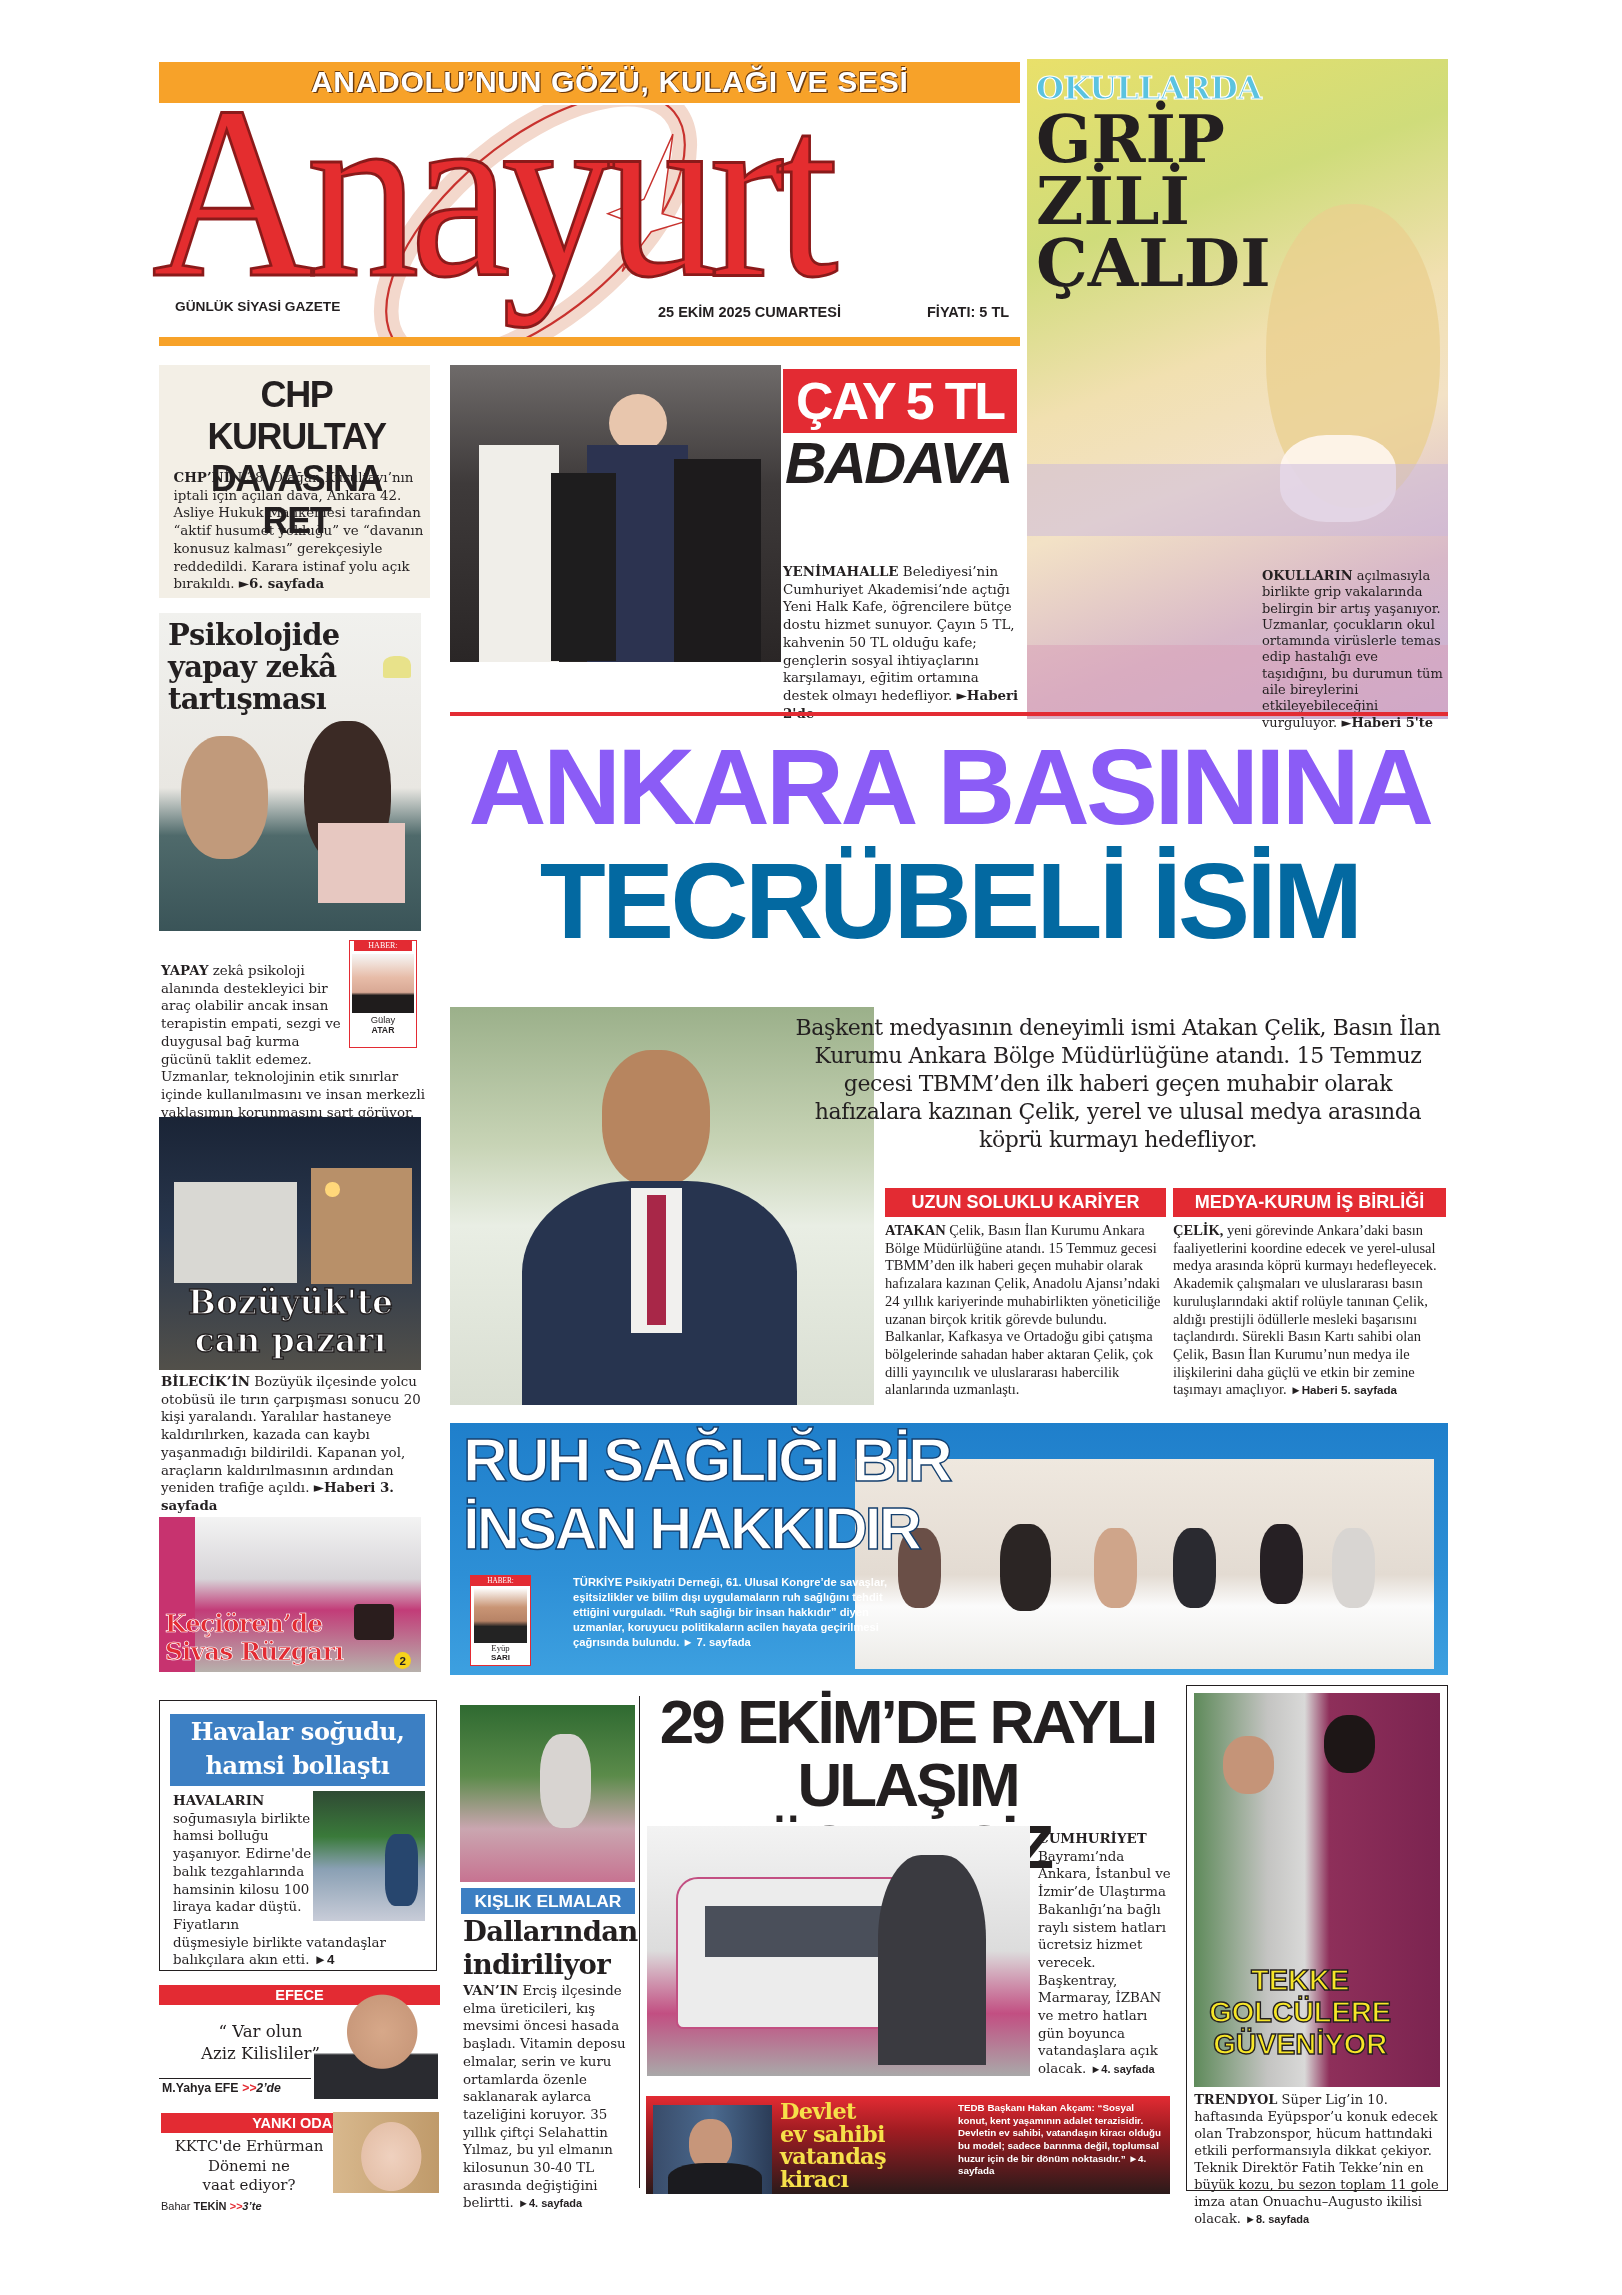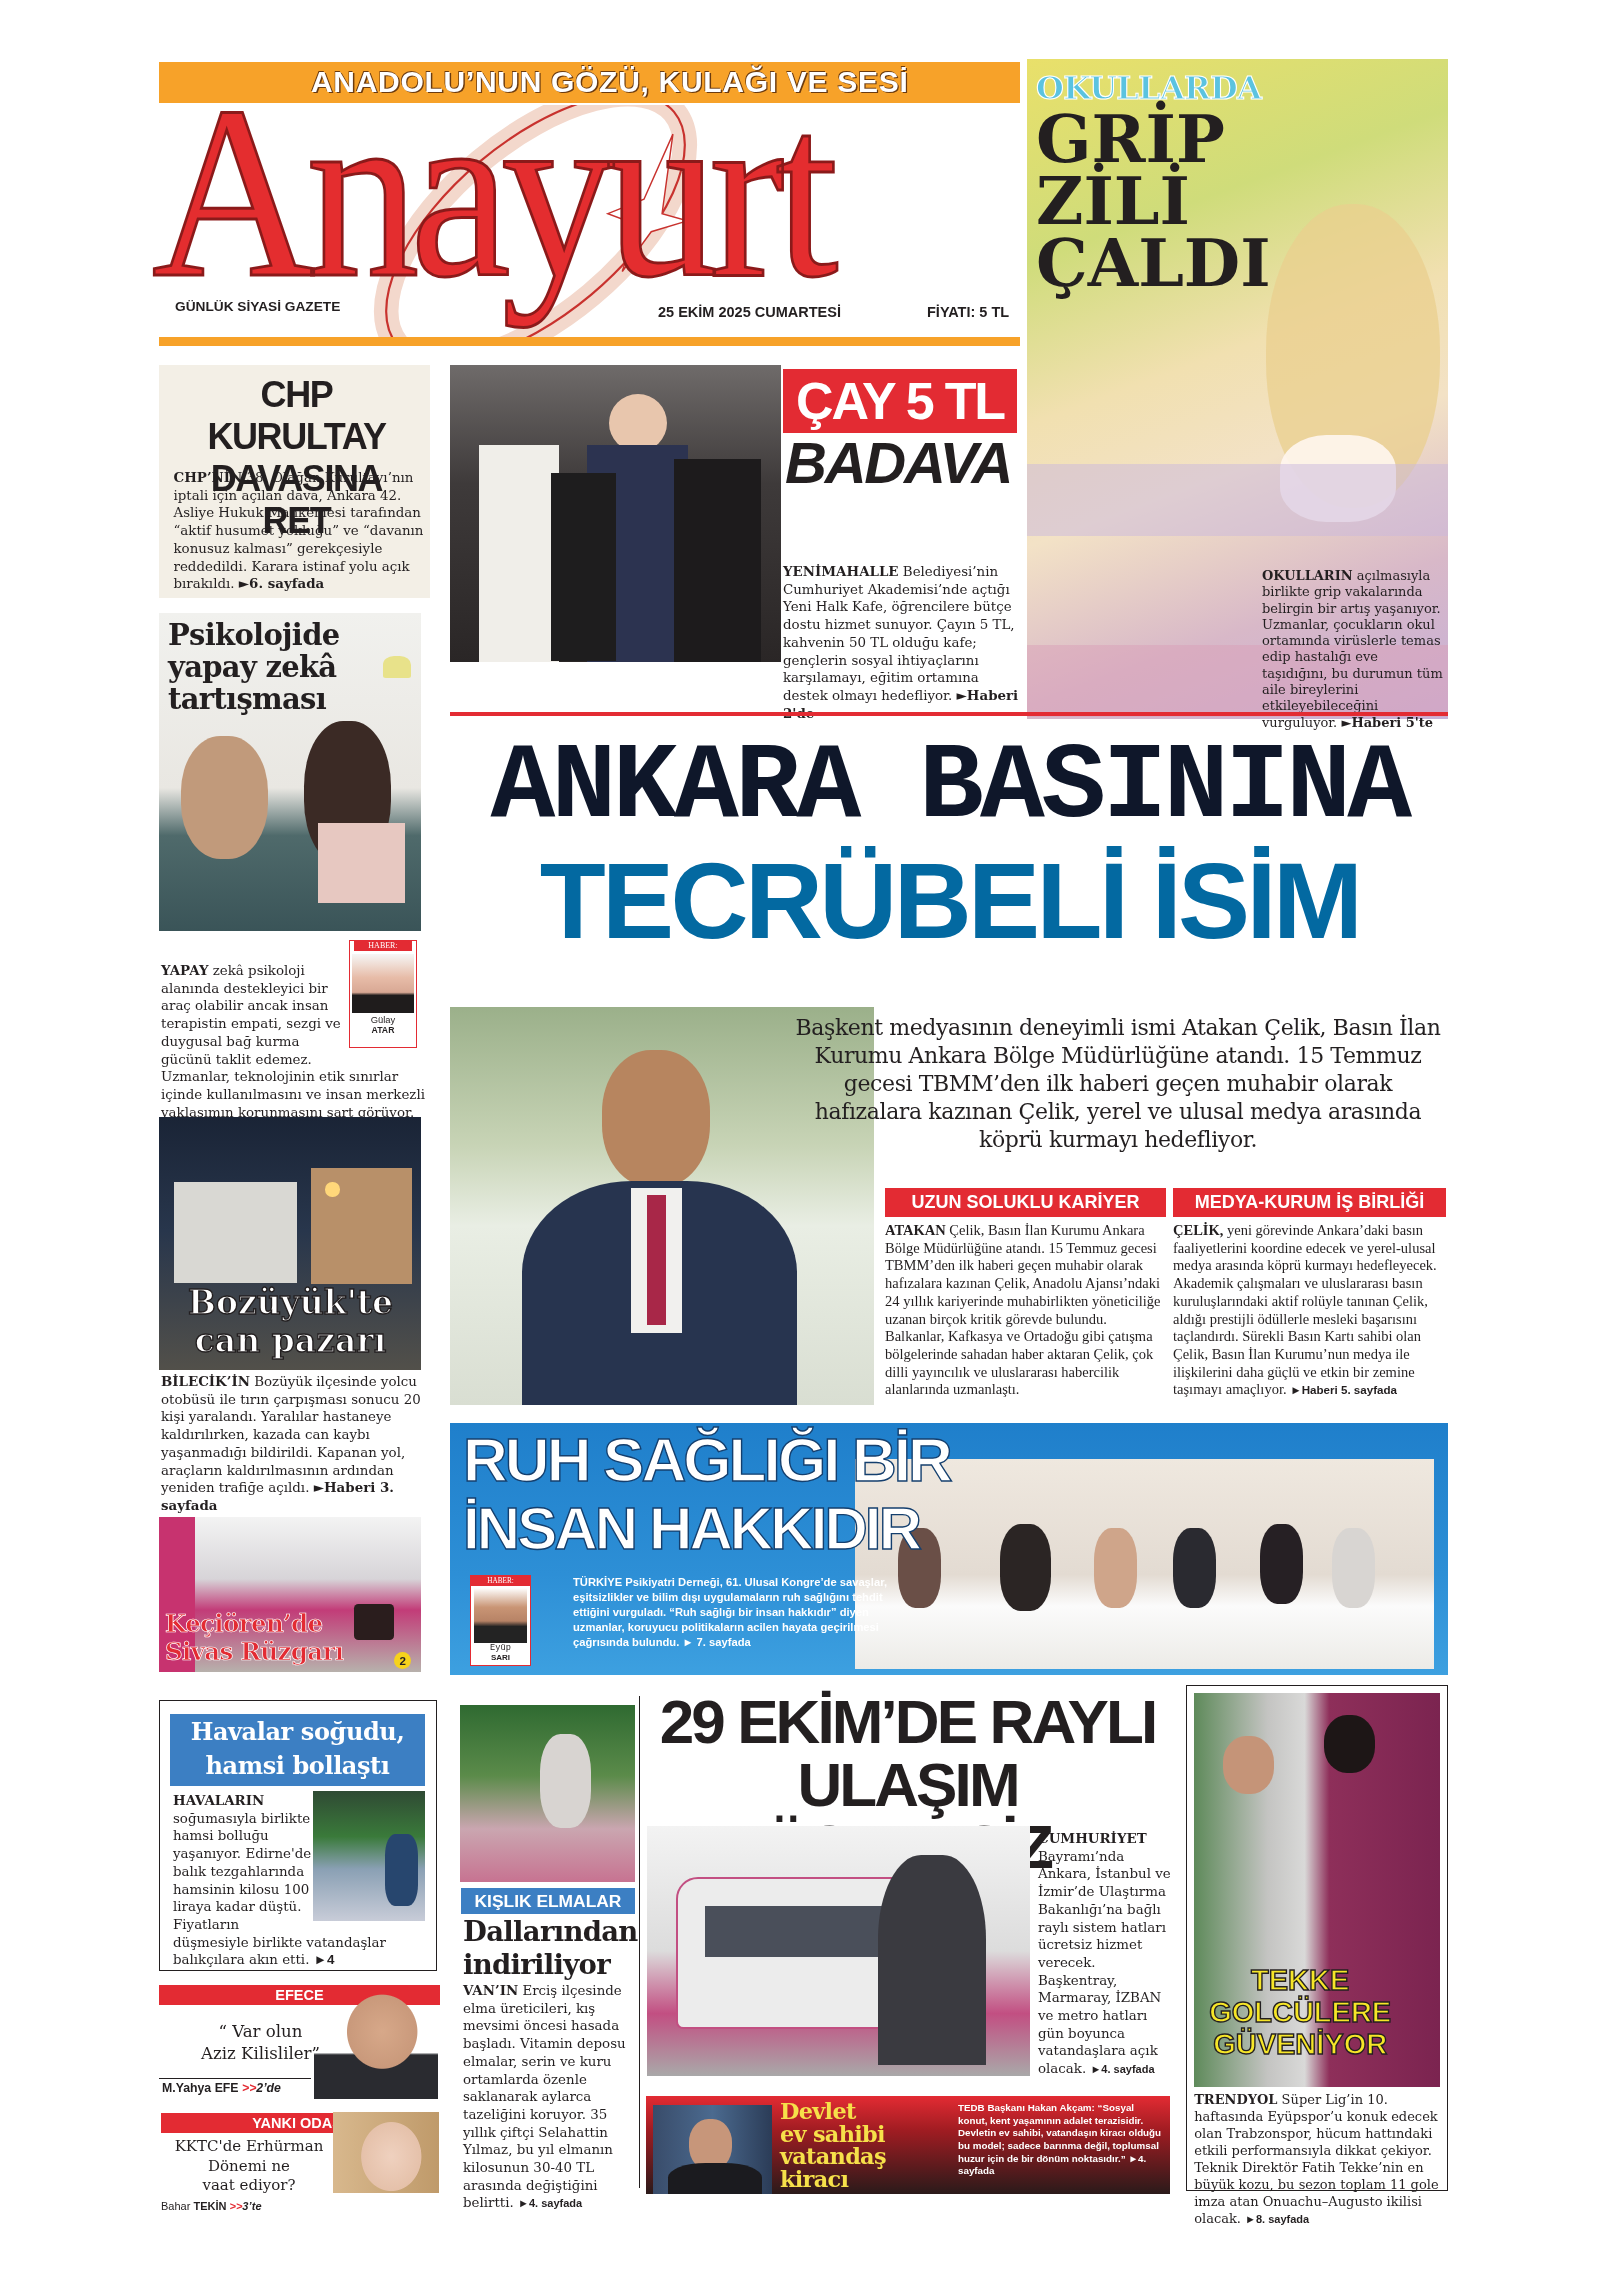--- a/index.html
+++ b/index.html
@@ -90,21 +90,21 @@
   <div style="margin:2.9px 2.2px 0;height:59px;background:linear-gradient(180deg,#f6f6f6 0%,#e7bca8 40%,#d8a894 65%,#1f1c1c 70%);"></div>
   <div style="font-family:'Liberation Sans',sans-serif;font-size:9.4px;text-align:center;margin-top:1.4px;">Gülay</div>
   <div style="font-family:'Liberation Sans',sans-serif;font-weight:bold;font-size:8.7px;text-align:center;">ATAR</div>
 </div>
 <div class="abs body" style="left:161px;top:962px;width:268px;font-size:13.4px;line-height:17.7px;">
   <div style="float:right;width:76px;height:93px"></div>
   <b>YAPAY</b><span> zekâ psikoloji alanında destekleyici bir araç olabilir ancak insan terapistin empati, sezgi ve duygusal bağ kurma gücünü taklit edemez. Uzmanlar, teknolojinin etik sınırlar içinde kullanılmasını ve insan merkezli yaklaşımın korunmasını şart görüyor. </span><span class="more">►Haberi 7. sayfada</span>
 </div>
 
 <div class="abs cond" style="left:447px;top:730px;width:1005px;text-align:center;">
-  <div style="font-size:108px;line-height:114px;letter-spacing:-3.6px;color:#0f172a;font-family:Liberation Mono, monospace;">ANKARA BASININA</div>
+  <div style="font-size:108px;line-height:114px;letter-spacing:-3.6px;color:#8b5cf6;">ANKARA BASININA</div>
   <div style="font-size:108px;line-height:114px;letter-spacing:-3.6px;color:#0369a1;">TECRÜBELİ İSİM</div>
 </div>
 <div class="photo" style="left:450px;top:1007px;width:424px;height:398px;background:linear-gradient(180deg,#9bb08a 0%,#c8d4b6 35%,#e9eee4 55%,#d9ded2 100%);">
   <div class="abs" style="left:152px;top:43px;width:108px;height:137px;border-radius:45%;background:#b7855f"></div>
   <div class="abs" style="left:72px;top:174px;width:275px;height:231px;border-radius:40% 40% 0 0;background:#27344f"></div>
   <div class="abs" style="left:181px;top:181px;width:51px;height:145px;background:#f1f0ee"></div>
   <div class="abs" style="left:197px;top:188px;width:19px;height:130px;background:#a82748"></div>
 </div>
 <div class="abs" style="left:788px;top:1014px;width:660px;text-align:center;font-family:'DejaVu Serif',serif;font-size:22px;line-height:28px;color:#231f20;letter-spacing:-0.4px;">
   <span>Başkent medyasının deneyimli ismi Atakan Çelik, Basın İlan Kurumu Ankara Bölge Müdürlüğüne atandı. 15 Temmuz gecesi TBMM’den ilk haberi geçen muhabir olarak hafızalara kazınan Çelik, yerel ve ulusal medya arasında köprü kurmayı hedefliyor.</span>
@@ -151,21 +151,21 @@
     <div class="abs" style="left:477px;top:69px;width:43px;height:80px;border-radius:40%;background:#d8d5d2"></div>
   </div>
 </div>
 <div class="abs cond" style="left:463px;top:1425px;color:#fff;-webkit-text-stroke:1.4px #143f6e;">
   <div style="font-size:62px;line-height:69px;letter-spacing:-2.9px;">RUH SAĞLIĞI BİR</div>
   <div style="font-size:60px;line-height:69px;letter-spacing:-2.9px;">İNSAN HAKKIDIR</div>
 </div>
 <div class="abs" style="left:470px;top:1575px;width:61px;height:91px;border:1.4px solid #e32b33;background:#fff;">
   <div class="redbar" style="font-size:7.2px;font-weight:normal;font-family:'Liberation Serif',serif;height:10px;line-height:10px;">HABER:</div>
   <div style="margin:2.2px 2.9px 0;height:55px;background:linear-gradient(180deg,#fff 0%,#c99575 35%,#b78366 60%,#232323 70%);"></div>
-  <div style="font-family:Liberation Mono, monospace;font-size:8.7px;text-align:center;">Eyüp</div>
+  <div style="font-family:Liberation Serif, serif;font-size:8.7px;text-align:center;">Eyüp</div>
   <div style="font-family:'Liberation Sans',sans-serif;font-weight:bold;font-size:8px;text-align:center;">SARI</div>
 </div>
 <div class="abs" style="left:573px;top:1575px;width:318px;font-family:'Liberation Sans',sans-serif;font-weight:bold;font-size:11.2px;line-height:15px;color:#fff;">
   <span>TÜRKİYE</span><span> Psikiyatri Derneği, 61. Ulusal Kongre’de savaşlar, eşitsizlikler ve bilim dışı uygulamaların ruh sağlığını tehdit ettiğini vurguladı. “Ruh sağlığı bir insan hakkıdır” diyen uzmanlar, koruyucu politikaların acilen hayata geçirilmesi çağrısında bulundu. </span><span>► 7. sayfada</span>
 </div>
 
 <div class="abs" style="left:159px;top:1700px;width:278px;height:271px;border:1.4px solid #231f20;">
   <div class="abs slab" style="left:10px;top:13px;width:255px;height:72px;background:#3c7fc3;color:#fff;text-align:center;">
     <div style="font-size:24px;line-height:35px;letter-spacing:-0.4px;">Havalar soğudu,</div>
     <div style="font-size:24px;line-height:33px;letter-spacing:-0.4px;">hamsi bollaştı</div>

